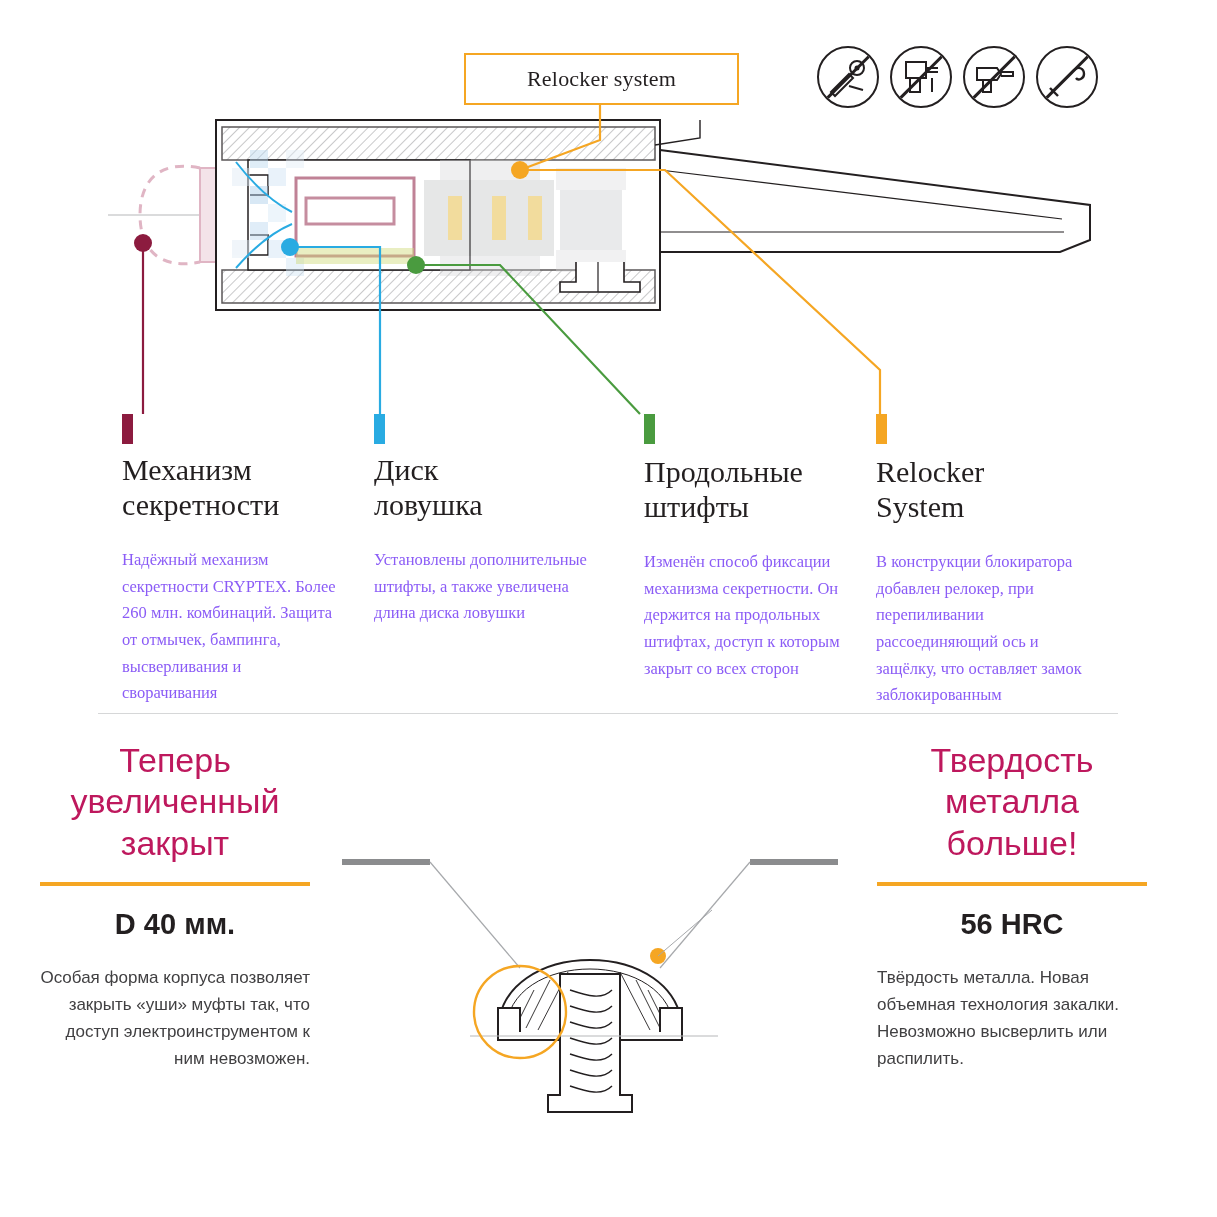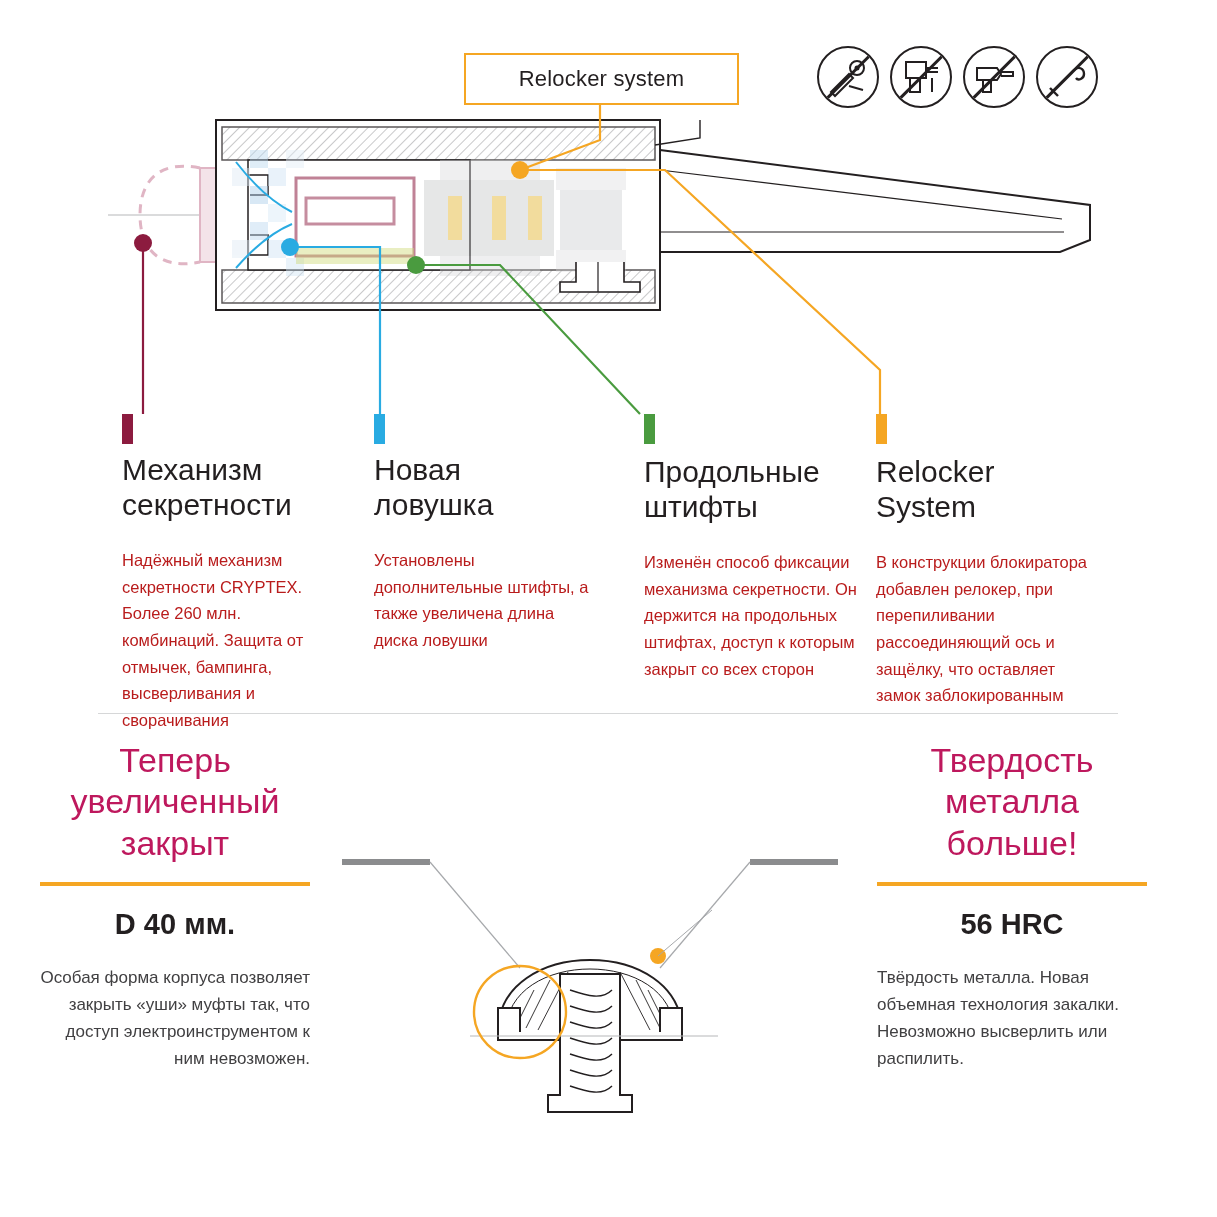--- a/index.html
+++ b/index.html
@@ -14,20 +14,21 @@
     color: #231f20;
     position: relative;
     overflow: hidden;
   }
 
   
   .top-section {
     position: relative;
     width: 970px;
     height: 710px;
+    font-family: Liberation Serif, serif;
   }
 
   .callout-box {
     position: absolute;
     left: 464px;
     top: 53px;
     width: 275px;
     height: 52px;
     border: 2px solid #f5a623;
     background: #ffffff;
@@ -107,21 +108,21 @@
     margin: 0 0 0 0;
     font-size: 30px;
     font-weight: normal;
     line-height: 1.18;
     color: #231f20;
   }
   .feature p {
     margin: 24px 0 0 0;
     font-size: 16.5px;
     line-height: 1.62;
-    color: #b91c1c;
+    color: #8b5cf6;
   }
   .f1 { left: 122px; }
   .f2 { left: 374px; }
   .f3 { left: 624px; margin-left: 20px; }
   .f4 { left: 876px; width: 225px; }
   .f1 h3, .f2 h3 { margin-top: -2px; }
   .f3 .bar, .f4 .bar { height: 30px; }
   .f3 h3 { width: 200px; }
 
   
@@ -329,21 +330,21 @@
       <h3>
         <span>Механизм</span><br>
         <span>секретности</span>
       </h3>
       <p>Надёжный механизм секретности CRYPTEX. Более 260 млн. комбинаций. Защита от отмычек, бампинга, высверливания и сворачивания</p>
     </div>
 
     <div class="feature f2">
       <div class="bar" style="background:#29abe2"></div>
       <h3>
-        <span>Новая</span><br>
+        <span>Диск</span><br>
         <span>ловушка</span>
       </h3>
       <p>Установлены дополнительные штифты, а также увеличена длина диска ловушки</p>
     </div>
 
     <div class="feature f3">
       <div class="bar" style="background:#4a9b3f"></div>
       <h3>
         <span>Продольные</span><br>
         <span>штифты</span>

